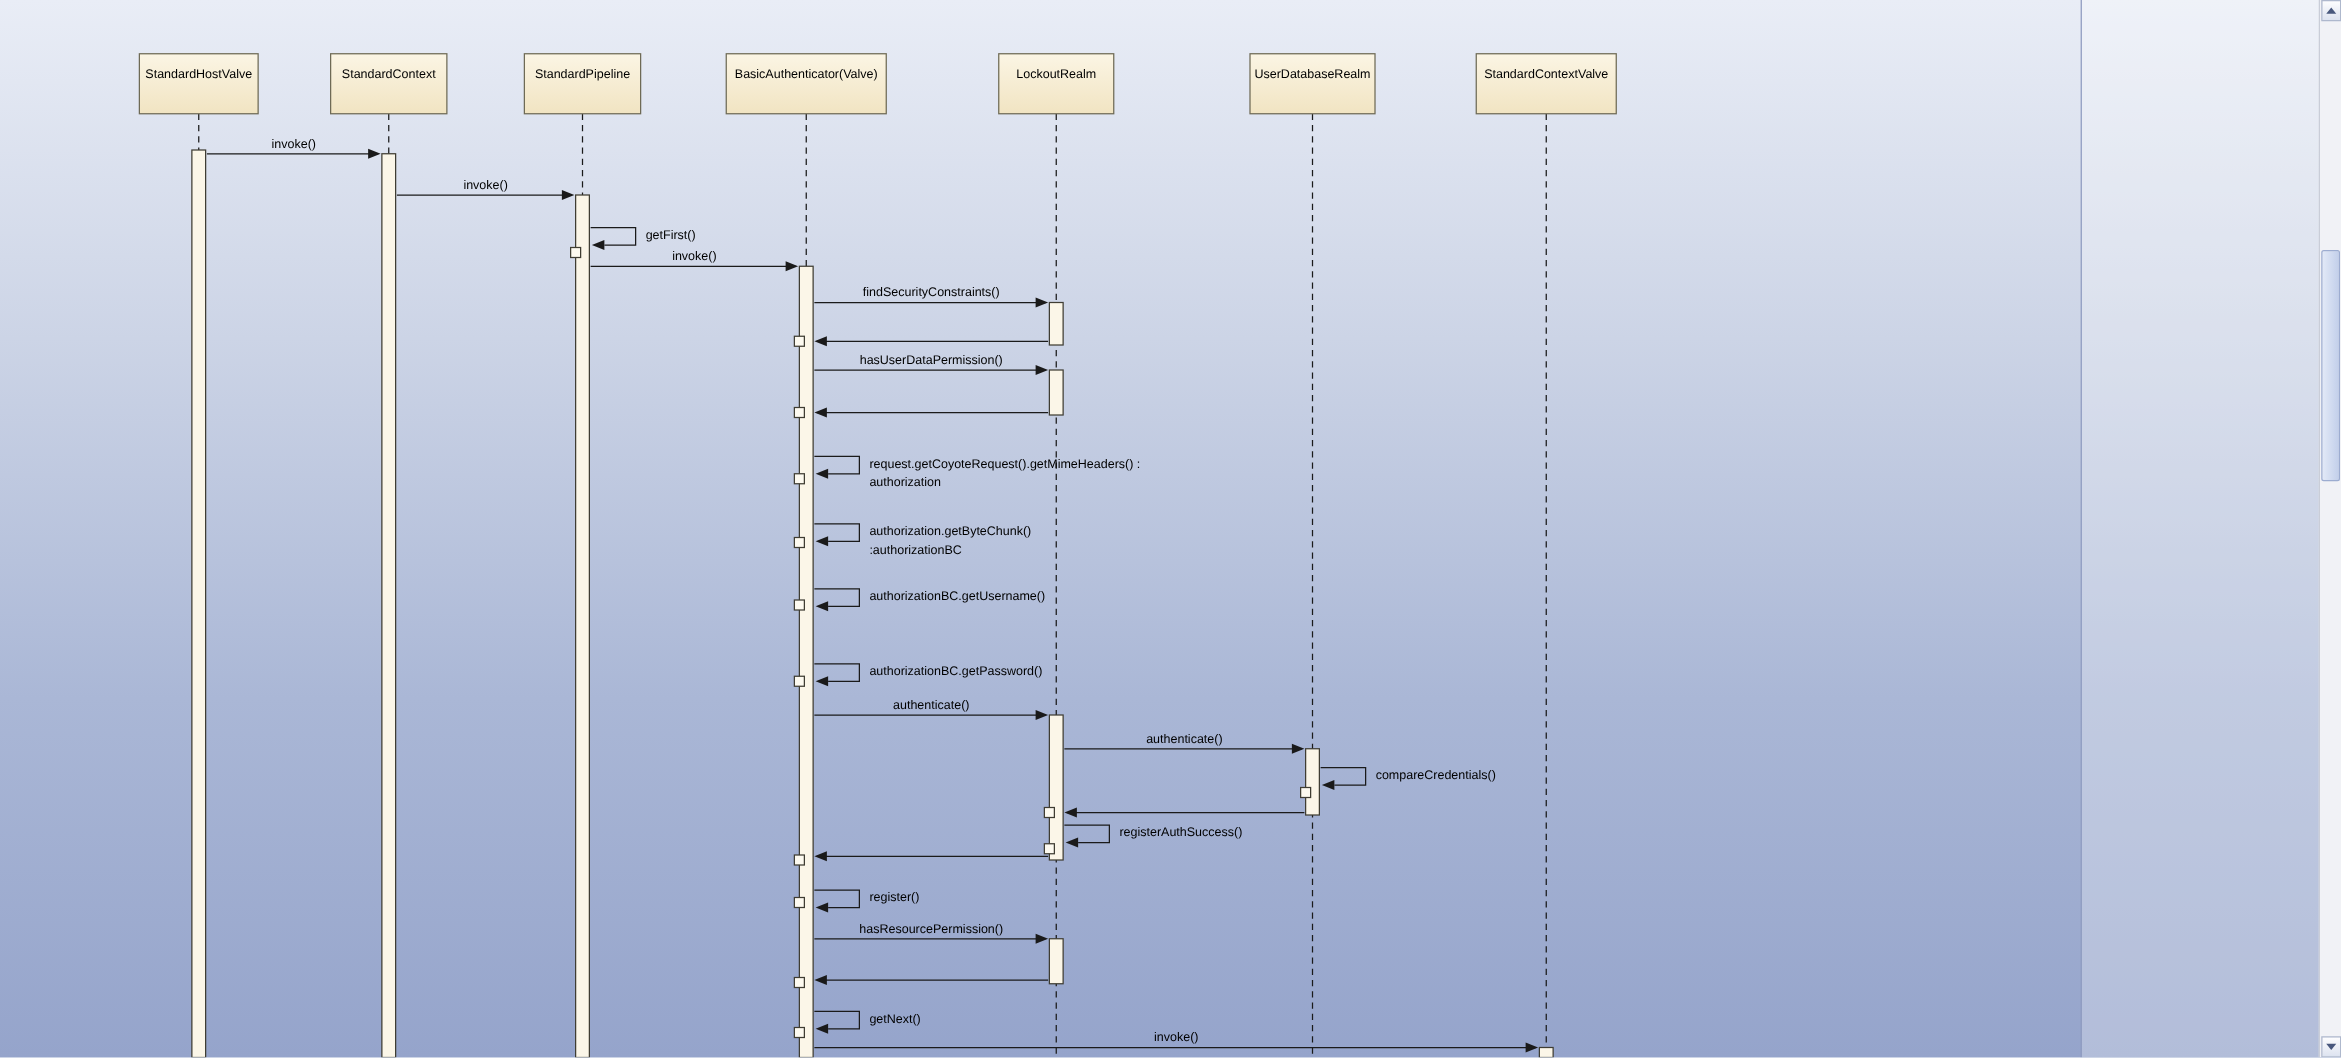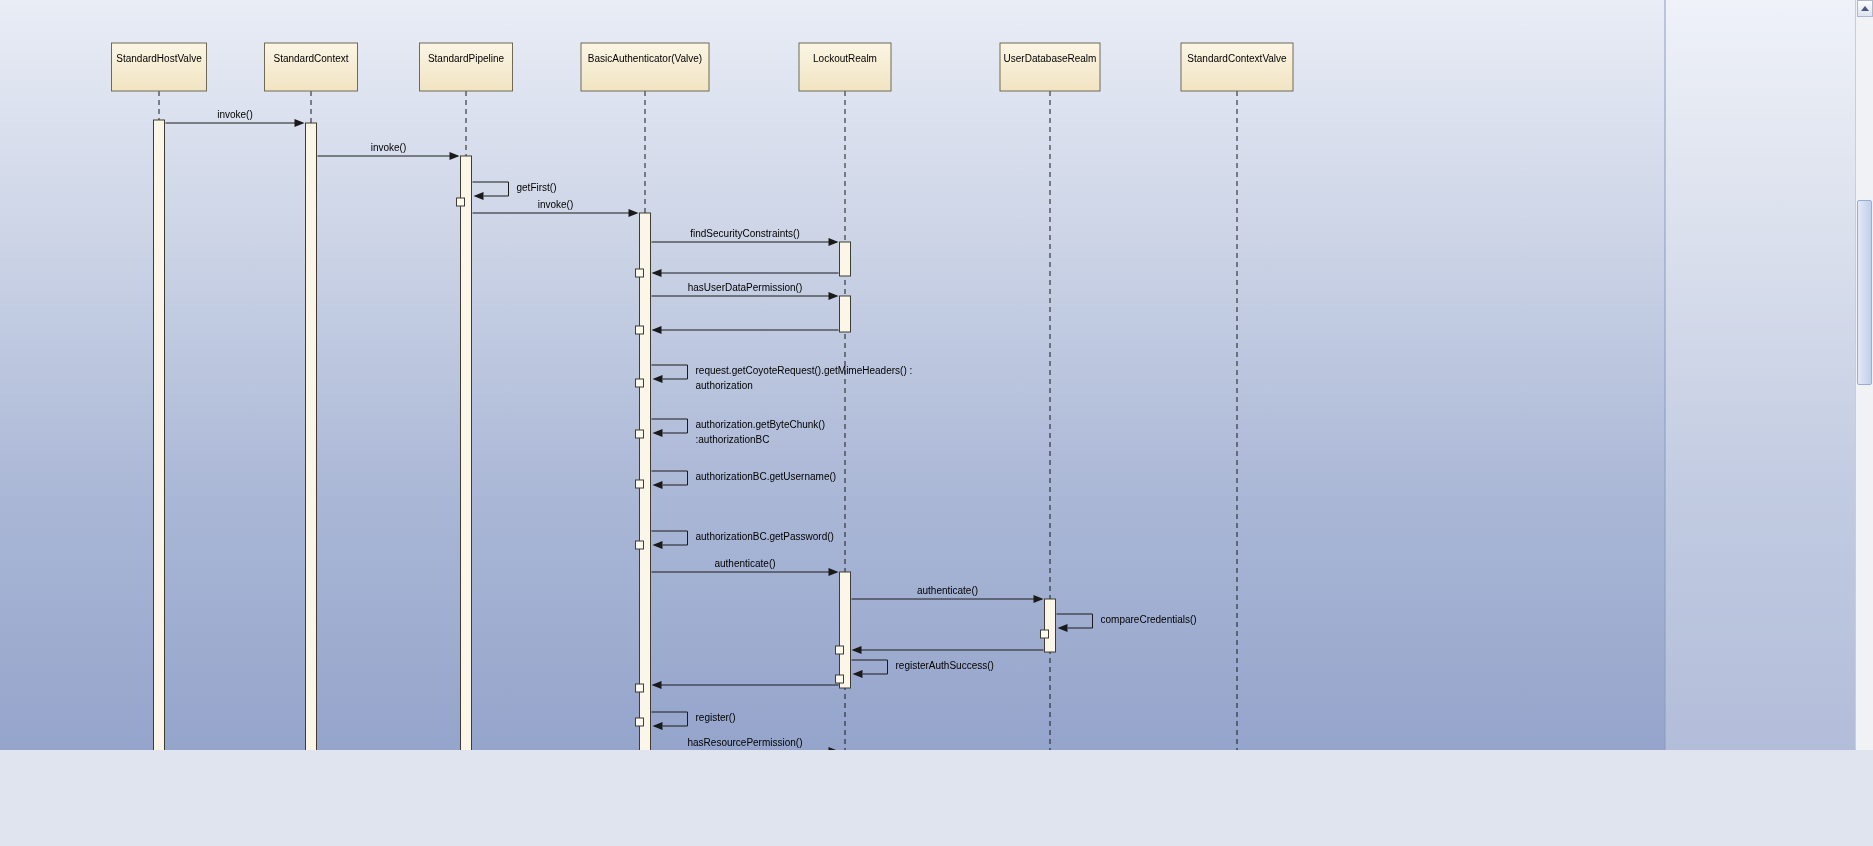--- a/index.html
+++ b/index.html
@@ -1,17 +1,17 @@
 <!DOCTYPE html>
 <html><head>
 <meta charset="utf-8">
 <style>
   html,body{margin:0;padding:0;background:#dfe4ef;}
   .canvas{
-    position:relative;width:1873px;height:750px;overflow:hidden;
+    position:relative;width:1873px;height:846px;overflow:hidden;
     background:linear-gradient(180deg,#e9edf6 0%,#ccd4e6 32%,#aab7d6 66%,#95a4cb 100%);
     font-family:"Liberation Sans",sans-serif;
   }
   .canvas svg{position:absolute;left:0;top:0;}
   .scrollbar{
     position:absolute;top:0;right:0;width:18px;height:846px;
     background:#f1f2f6;border-left:1px solid #c9cdd8;box-sizing:border-box;
   }
   .sb-btn{
     position:absolute;left:1px;width:16px;height:17px;

